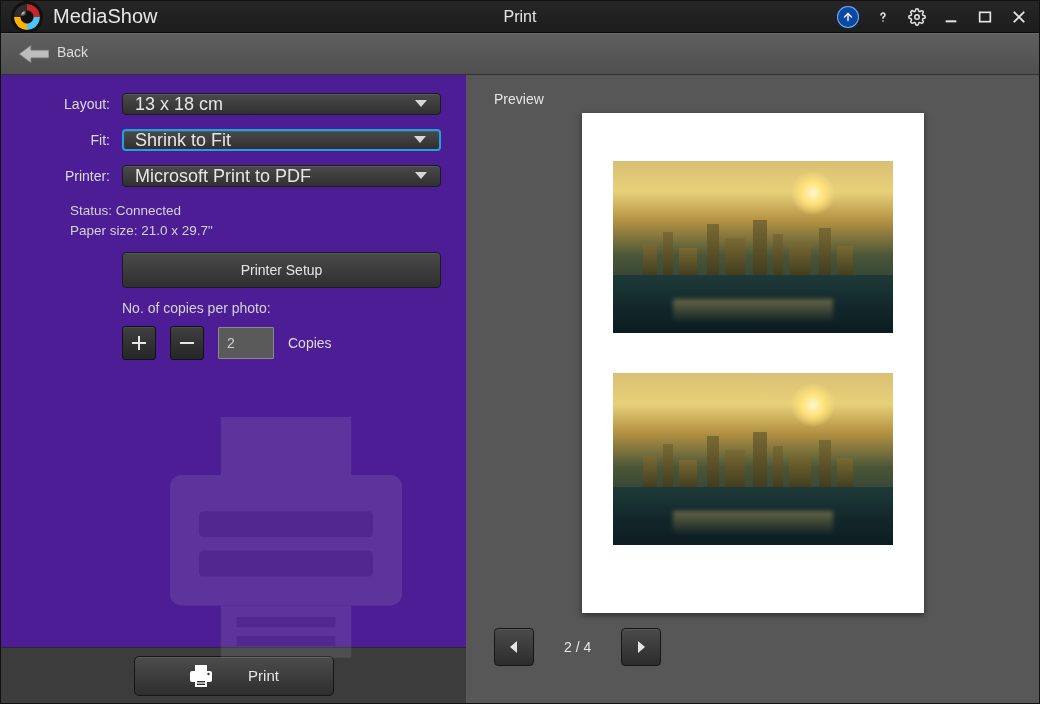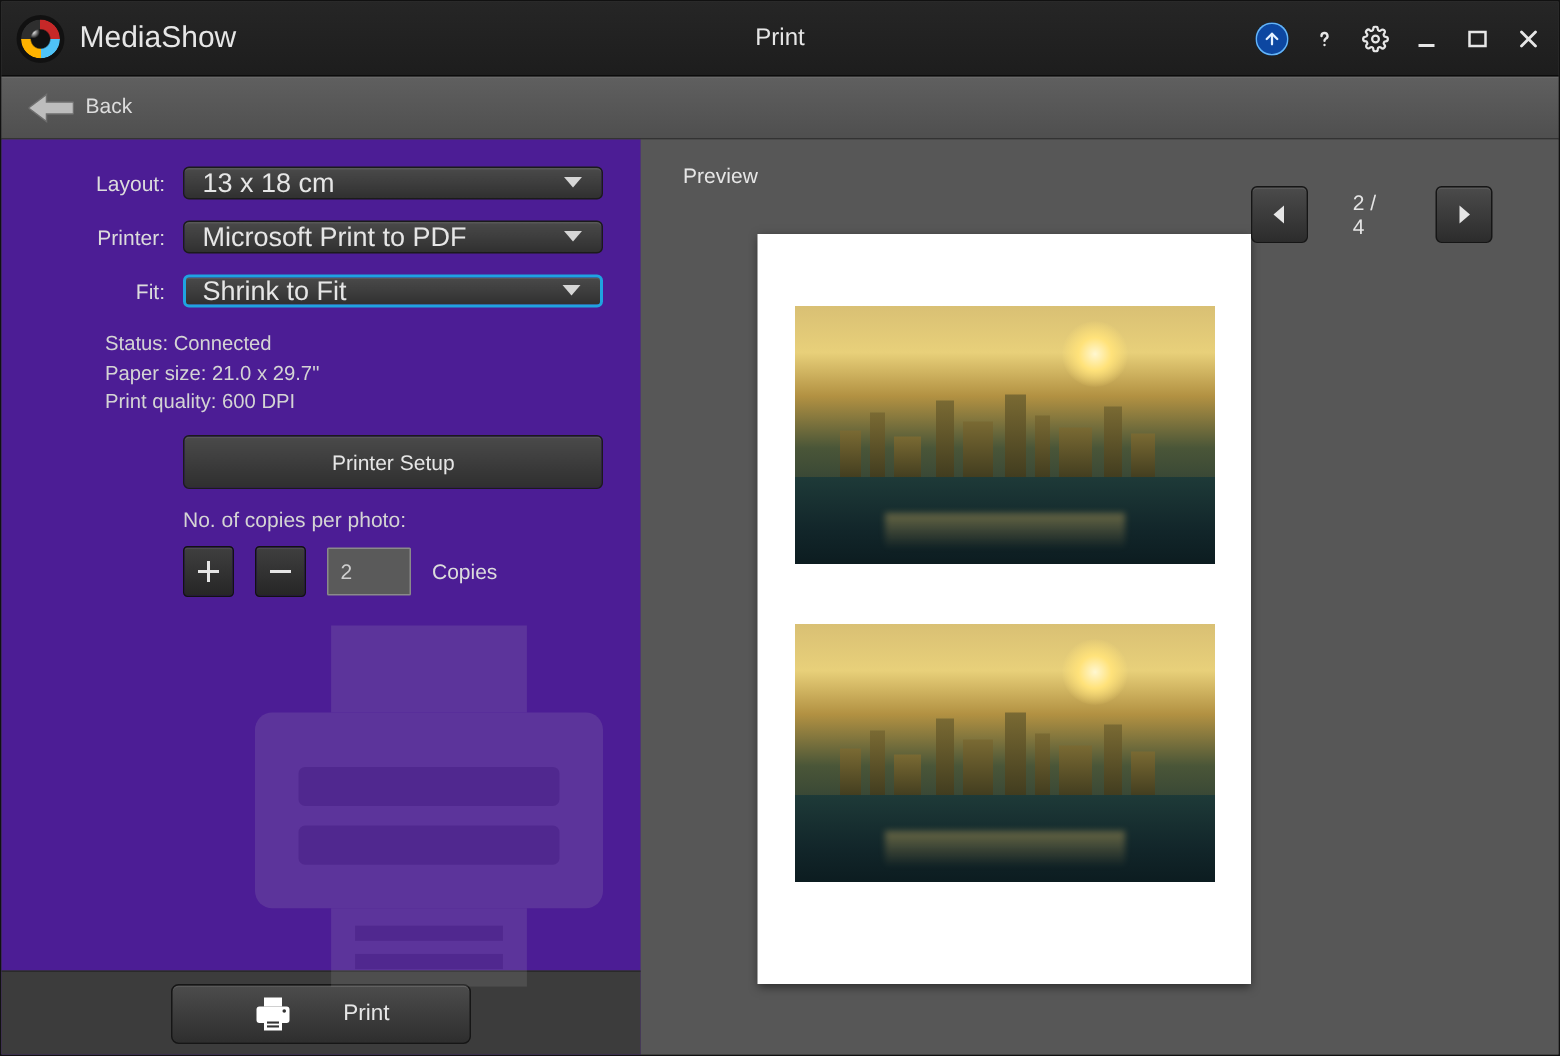--- a/index.html
+++ b/index.html
@@ -3,21 +3,21 @@
 <meta charset="utf-8">
 <style>
   * { box-sizing: border-box; margin: 0; padding: 0; }
   html, body { width: 1040px; height: 704px; overflow: hidden; font-family: "Segoe UI", Arial, sans-serif; background: #000; }
   .window {
     width: 1040px; height: 704px; background: #4a4a4a; border: 1px solid #111;
     display: flex; flex-direction: column; position: relative;
   }
   
   .titlebar {
-    height: 50px; background: linear-gradient(to bottom, #262626 0%, #1d1d1d 100%);
+    height: 32px; background: linear-gradient(to bottom, #262626 0%, #1d1d1d 100%);
     display: flex; align-items: center; color: #e6e6e6; padding: 0 10px; border-bottom: 1px solid #0c0c0c;
     position: relative;
   }
   .app-logo {
     width: 32px; height: 32px; border-radius: 50%; background: radial-gradient(circle at 35% 35%, #fff 0%, #111 15%, #111 100%);
     position: relative; margin-right: 10px; flex: 0 0 auto;
     overflow:hidden;
   }
   .app-logo::after{
     content:""; position:absolute; inset:3px; border-radius:50%;
@@ -90,21 +90,21 @@
     margin: auto -25px 0 -25px;
   }
   .print-btn{
     width:200px; height:40px; border-radius:5px; border:1px solid #161616;
     background: linear-gradient(to bottom,#4c4c4c,#2e2e2e); color:#e6e6e6;
     display:flex; align-items:center; justify-content:center; gap:34px; font-size:15px; cursor:pointer;
     box-shadow: inset 0 1px 0 rgba(255,255,255,0.08);
   }
 
   
-  .right{ flex:1; background:#575757; padding:16px 44px 0 28px; display:flex; flex-direction:row;}
+  .right{ flex:1; background:#575757; padding:16px 28px 0 28px; display:flex; flex-direction:column;}
   .preview-label{ color:#e6e6e6; font-size:14px; margin-bottom:6px;}
   .page{
     width:342px; height:500px; background:#fff; align-self:center; box-shadow:0 2px 6px rgba(0,0,0,.5);
     display:flex; flex-direction:column; align-items:center; justify-content:flex-start; gap:40px; padding:48px 0 28px 0;
   }
   .photo{
     width:280px; height:172px; position:relative; overflow:hidden;
     background: linear-gradient(to bottom, #d9c074 0%, #e8d07a 18%, #b29142 35%, #4a5638 55%, #2a3a33 78%, #16292b 100%);
   }
   .sun{ position:absolute; top:10px; right:58px; width:44px; height:44px; border-radius:50%;
@@ -185,43 +185,42 @@
         <div class="lbl">Layout:</div>
         <div class="dd">
           <span>13 x 18 cm</span>
           <svg class="chev" width="14" height="10" viewBox="0 0 14 10">
               <path d="M1 1 L7 8 L13 1" fill="#d6d6d6"></path>
             </svg>
         </div>
       </div>
 
       <div class="row">
+        <div class="lbl">Fit:</div>
+        <div class="dd focused">
+          <span>Shrink to Fit</span>
+          <svg class="chev" width="14" height="10" viewBox="0 0 14 10">
+              <path d="M1 1 L7 8 L13 1" fill="#d6d6d6"></path>
+            </svg>
+        </div>
+      </div>
+
+      <div class="row">
         <div class="lbl">Printer:</div>
         <div class="dd">
           <span>Microsoft Print to PDF</span>
           <svg class="chev" width="14" height="10" viewBox="0 0 14 10">
               <path d="M1 1 L7 8 L13 1" fill="#d6d6d6"></path>
             </svg>
         </div>
       </div>
 
-      <div class="row">
-        <div class="lbl">Fit:</div>
-        <div class="dd focused">
-          <span>Shrink to Fit</span>
-          <svg class="chev" width="14" height="10" viewBox="0 0 14 10">
-              <path d="M1 1 L7 8 L13 1" fill="#d6d6d6"></path>
-            </svg>
-        </div>
-      </div>
-
       <div class="status-block">
         <div>Status: Connected</div>
         <div>Paper size: 21.0 x 29.7"</div>
-        <div>Print quality: 600 DPI</div>
       </div>
 
       <div class="wide-btn">
         <span>Printer Setup</span>
       </div>
 
       <div class="sub-label">No. of copies per photo:</div>
 
       <div class="copies-row">
         <div class="sqbtn">

